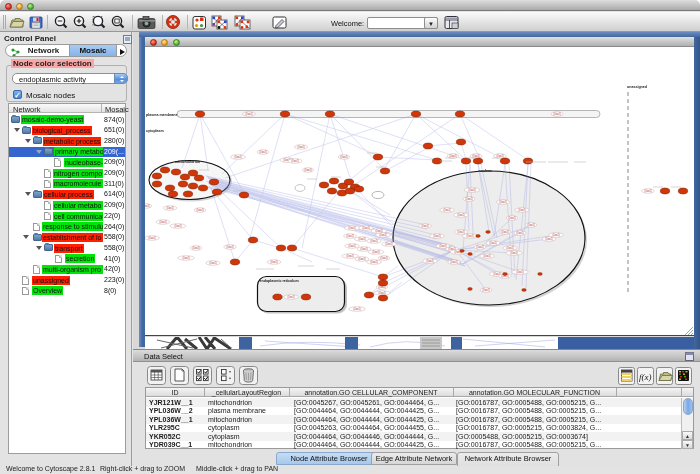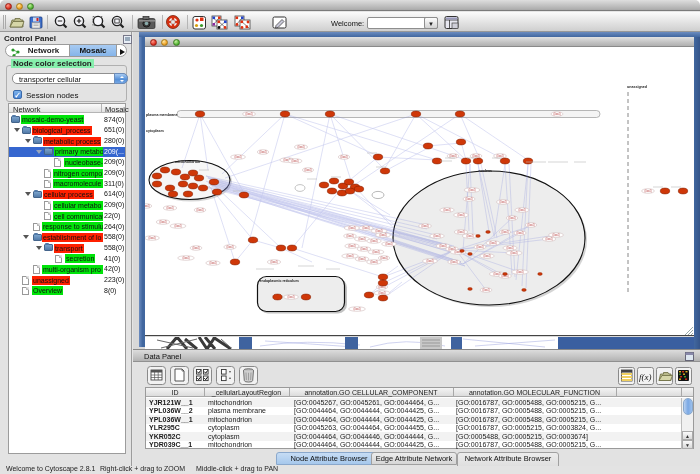--- a/index.html
+++ b/index.html
@@ -17,21 +17,21 @@
 #searchbtn{left:424px;top:17px;width:14px;height:12px;background:linear-gradient(#fdfdfd,#d2d2d2);border:1px solid #8e8e8e;border-radius:2px;font-size:6px;text-align:center;line-height:12px;color:#222;}
 
 #cp{left:0;top:32px;width:132px;height:434px;background:#e3e3e3;border-right:1px solid #9c9c9c;}
 #cphead{left:4px;top:2px;font-size:8px;font-weight:bold;color:#222;}
 #cptabs{left:5px;top:12px;width:122px;height:13px;background:#fff;border:1px solid #9a9a9a;border-radius:7px;overflow:hidden;}
 #tabnet{position:absolute;left:0;top:0;width:63px;height:13px;font-size:8px;font-weight:bold;color:#222;text-align:center;line-height:12px;}
 #tabmosaic{position:absolute;left:63px;top:0;width:47px;height:13px;background:linear-gradient(#a8cbf2,#7fb0e8);font-size:8px;font-weight:bold;color:#111;text-align:center;line-height:12px;border-left:1px solid #9a9a9a;}
 #tabarr{position:absolute;left:110px;top:0;width:12px;height:13px;border-left:1px solid #9a9a9a;text-align:center;}
 #tabarr:after{content:"";position:absolute;left:3px;top:3.5px;border-left:5px solid #111;border-top:3px solid transparent;border-bottom:3px solid transparent;}
 #grp{left:6px;top:33px;width:121px;height:37px;border:1px solid #b0b0b0;border-radius:3px;}
-#grplbl{left:11px;top:27px;font-size:8px;font-weight:bold;color:#222;background:#86efac;padding:0 2px;}
+#grplbl{left:11px;top:27px;font-size:8px;font-weight:bold;color:#222;background:#fca5a5;padding:0 2px;}
 #combo{left:12px;top:41px;width:116px;height:11px;background:#fff;border:1px solid #909090;border-radius:5px;}
 #combotxt{left:19px;top:43px;font-size:7.5px;color:#111;}
 #combobtn{left:114px;top:41px;width:14px;height:11px;background:linear-gradient(#a6caf2,#5590d8 60%,#74a6e4);border:1px solid #6b8cba;border-radius:0 5px 5px 0;}
 #combobtn:before{content:"";position:absolute;left:4.5px;top:1.5px;border-bottom:2.8px solid #fff;border-left:2.3px solid transparent;border-right:2.3px solid transparent;}
 #combobtn:after{content:"";position:absolute;left:4.5px;bottom:1.5px;border-top:2.8px solid #fff;border-left:2.3px solid transparent;border-right:2.3px solid transparent;}
 #cbx{left:13px;top:58px;width:9px;height:9px;background:linear-gradient(#7db2ea,#4a86d8);border:1px solid #3a6aaa;border-radius:2px;color:#fff;font-size:8px;line-height:9px;text-align:center;font-weight:bold;}
 #cbxlbl{left:26px;top:59px;font-size:8px;color:#111;}
 #netlist{left:8px;top:71px;width:118px;height:351px;background:#fff;border:1px solid #9c9c9c;}
 #nlhead{position:absolute;left:0;top:0;width:116px;height:9px;background:linear-gradient(#fafafa,#e2e2e2);border-bottom:1px solid #b5b5b5;font-size:7.5px;color:#222;}
 .trow{position:absolute;left:0;width:116px;height:10.7px;font-size:7px;line-height:10.7px;white-space:nowrap;}
@@ -178,24 +178,24 @@
             <circle cx="7" cy="4" r="1.6" fill="#2a9a2a"></circle>
             <circle cx="3" cy="7.5" r="1.6" fill="#2a9a2a"></circle>
             <path d="M2 2 L7 4 L3 7.5" stroke="#2a9a2a" stroke-width="0.7" fill="none"></path>
           </svg><span style="margin-left:12px;">Network</span></div>
       <div id="tabmosaic">Mosaic</div>
       <div id="tabarr"></div>
     </div>
     <div id="grp" class="abs"></div>
     <div id="grplbl" class="abs">Node color selection</div>
     <div id="combo" class="abs"></div>
-    <div id="combotxt" class="abs">transporter cellular</div>
+    <div id="combotxt" class="abs">endoplasmic activity</div>
     <div id="combobtn" class="abs"></div>
     <div id="cbx" class="abs">✓</div>
-    <div id="cbxlbl" class="abs">Session nodes</div>
+    <div id="cbxlbl" class="abs">Mosaic nodes</div>
     <div id="netlist" class="abs">
       <div id="nlhead">
           <span style="position:absolute;left:4px;top:1px;">Network</span>
           <span style="position:absolute;left:96px;top:1px;">Mosaic</span>
           <span style="position:absolute;left:92px;top:0;width:1px;height:9px;background:#b5b5b5;"></span>
         </div>
       <div class="trow" style="top:10.5px;">
           <span class="fold" style="left:2px;"></span>
           <span class="tlab bgG" style="left:12px;">mosaic-demo-yeast</span>
           <span class="num">874(0)</span>
@@ -670,21 +670,21 @@
     </div>
     <svg class="abs" style="left:684px;top:326px;" width="10" height="10">
         <g stroke="#9aa" stroke-width="1">
           <line x1="1" y1="9" x2="9" y2="1"></line>
           <line x1="4" y1="9" x2="9" y2="4"></line>
           <line x1="7" y1="9" x2="9" y2="7"></line>
         </g>
       </svg>
 
     <div class="abs" style="left:133px;top:349px;width:567px;height:13px;background:linear-gradient(#dcdcdc,#c4c4c4 60%,#b2b2b2);border-bottom:1px solid #909090;border-top:1px solid #888;">
-      <div class="abs" style="left:11px;top:2px;font-size:7.5px;color:#111;">Data Panel</div>
+      <div class="abs" style="left:11px;top:2px;font-size:7.5px;color:#111;">Data Select</div>
       <svg class="abs" style="left:552px;top:2px;" width="9" height="9">
           <rect x="0.5" y="0.5" width="8" height="8" fill="#dde6f0" stroke="#667"></rect>
           <rect x="0.5" y="0.5" width="8" height="2.5" fill="#88a"></rect>
         </svg>
     </div>
     <div class="abs" style="left:133px;top:362px;width:567px;height:104px;background:#e2e2e2;"></div>
     <div id="dptools" class="abs" style="left:133px;top:362px;width:567px;height:26px;border-radius:11px;">
       <svg width="567" height="26" viewBox="0 0 567 26">
         <g fill="#f2f2f2" stroke="#8a8a8a" stroke-width="1">
           <rect x="14.5" y="4.5" width="18" height="18" rx="3"></rect>

